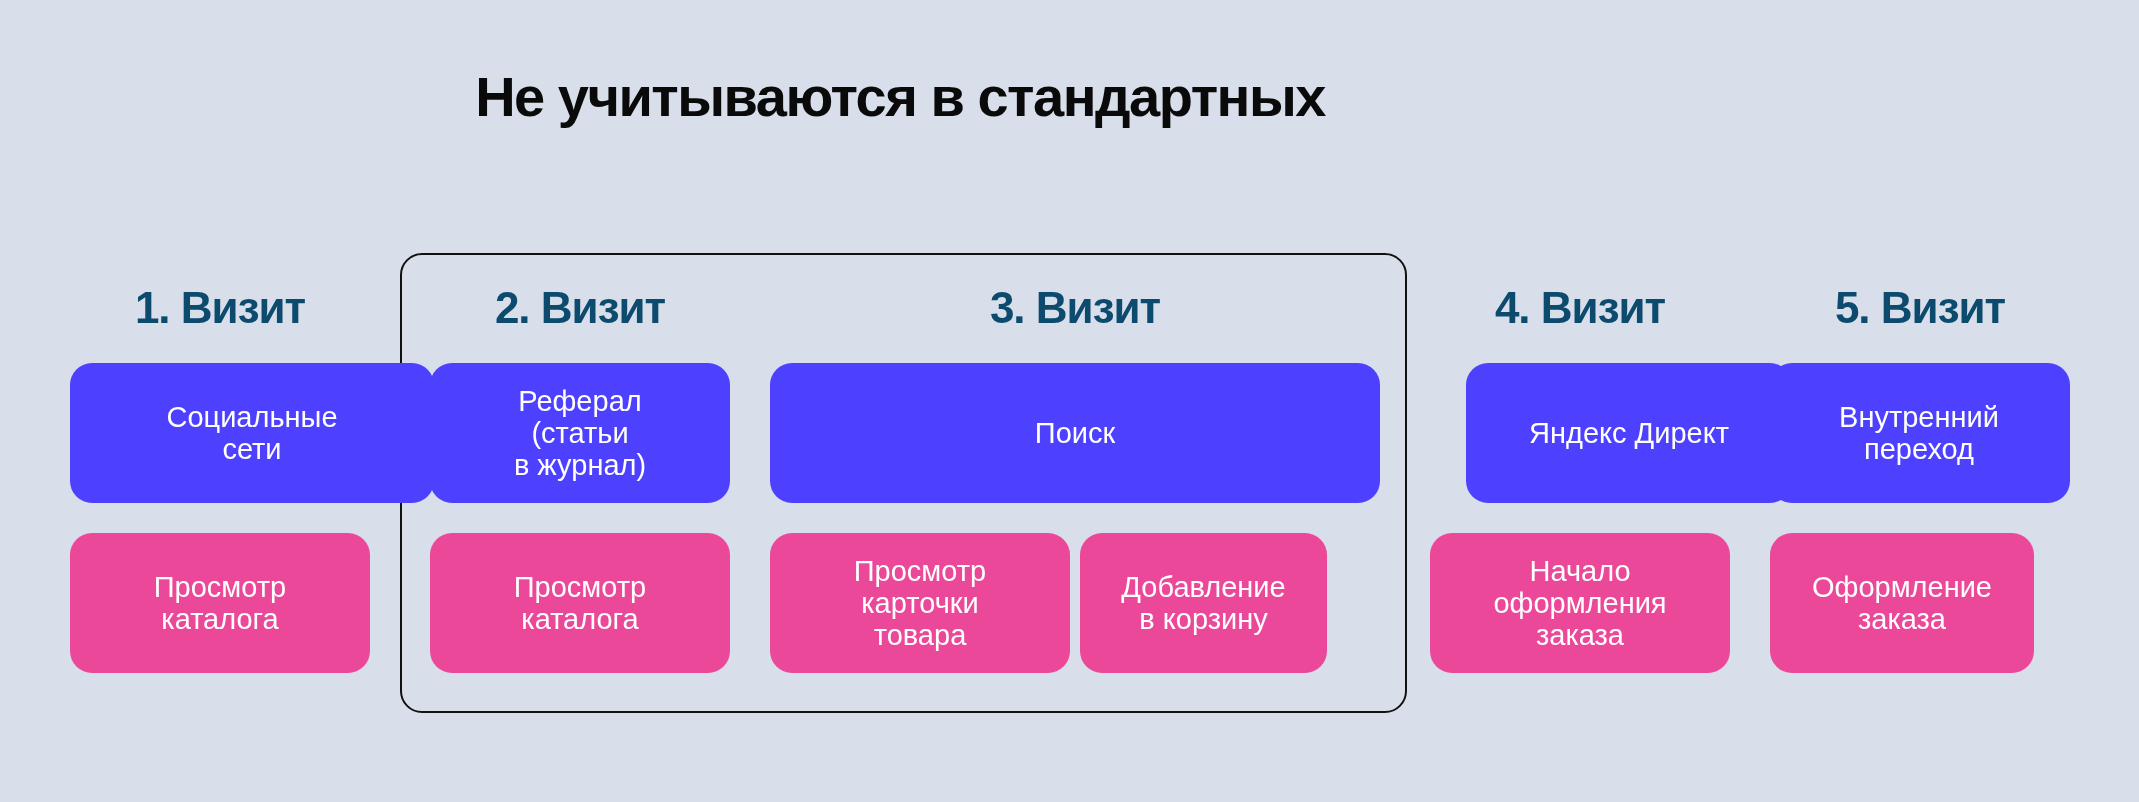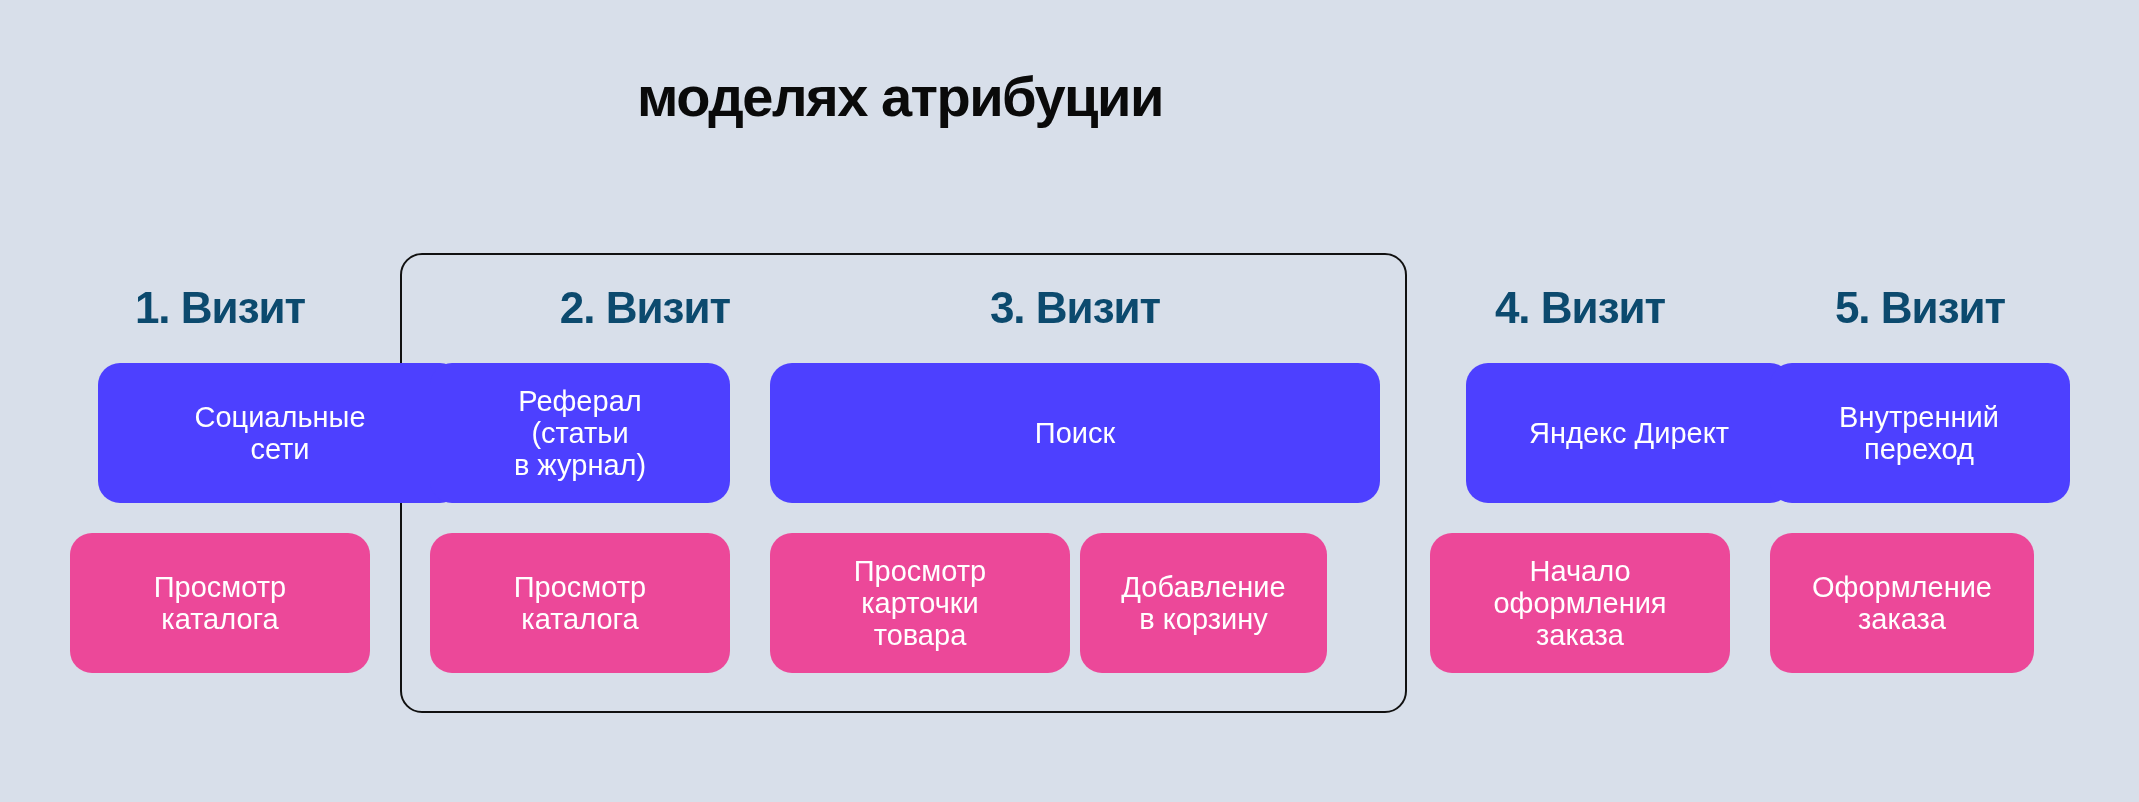--- a/index.html
+++ b/index.html
@@ -49,32 +49,32 @@
       padding: 0 10px;
       white-space: pre-line;
     }
     .card.source { background: #4d40ff; top: 363px; height: 140px; }
     .card.action { background: #ec4899; top: 533px; height: 140px; }
   </style>
 </head>
 <body>
 
 <div class="title">
-  <div>моделях атрибуции</div>
+  <div>Не учитываются в стандартных</div>
 </div>
 
 <div class="frame"></div>
 
 <div class="heading" style="left:70px; width:300px;">1. Визит</div>
-<div class="card source" style="left:70px; width:364px;margin-left:28px;">Социальные
+<div class="card source" style="left:70px; width:364px;">Социальные
 сети</div>
 <div class="card action" style="left:70px; width:300px;">Просмотр
 каталога</div>
 
-<div class="heading" style="left:430px; width:300px;text-align:right;">2. Визит</div>
+<div class="heading" style="left:430px; width:300px;">2. Визит</div>
 <div class="card source" style="left:430px; width:300px;">Реферал
 (статьи
 в журнал)</div>
 <div class="card action" style="left:430px; width:300px;">Просмотр
 каталога</div>
 
 <div class="heading" style="left:770px; width:610px;">3. Визит</div>
 <div class="card source" style="left:770px; width:610px;text-align:right;">Поиск</div>
 <div class="card action" style="left:770px; width:300px;">Просмотр
 карточки

